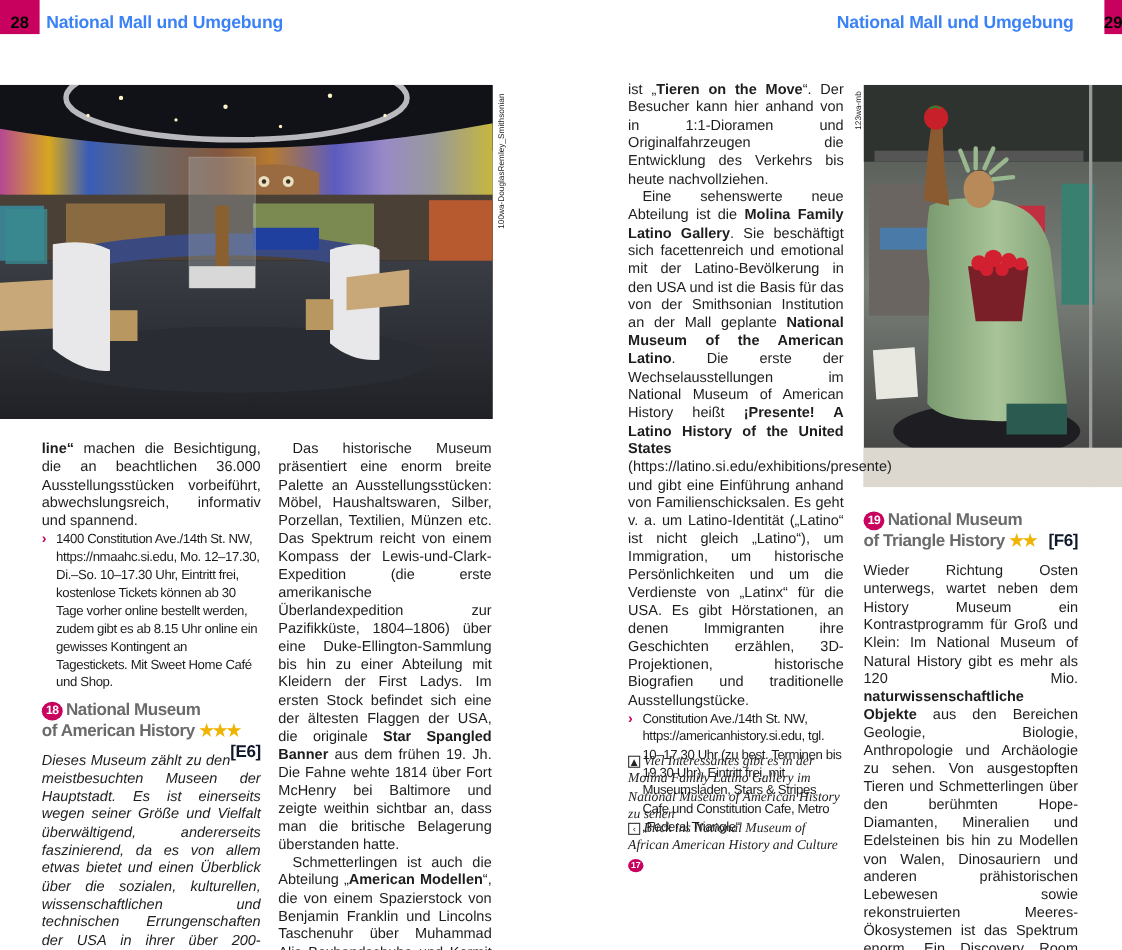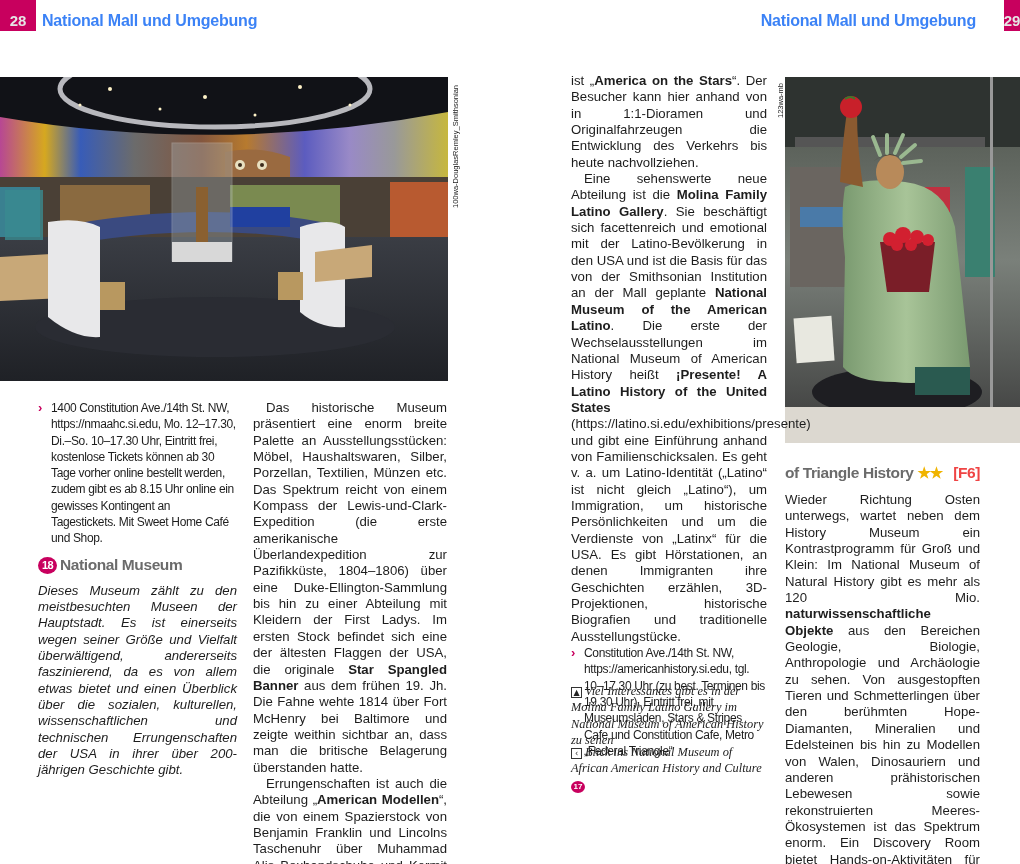--- a/index.html
+++ b/index.html
@@ -1,19 +1,19 @@
 <!DOCTYPE html>
 <html><head>
 <meta charset="utf-8">
 <style>
   * { box-sizing: border-box; margin: 0; padding: 0; }
   html, body { width: 1020px; height: 864px; background: #ffffff; overflow: hidden; }
   body { position: relative; font-family: "Liberation Sans", sans-serif; color: #1a1a1a; }
 
-  .page-tab { position: absolute; top: 0; width: 36px; height: 31px; background: #c8005e; color: #e5e5e5;
+  .page-tab { position: absolute; top: 0; width: 36px; height: 31px; background: #c8005e; color: #000000;
     font-family: "Liberation Sans", sans-serif; font-weight: bold; font-size: 15px; display: flex;
     align-items: flex-end; justify-content: center; padding-bottom: 2px; }
   .page-tab.left { left: 0; }
   .page-tab.right { right: 0; width: 16px; }
   .running-head { position: absolute; top: 12px; font-family: "Liberation Sans", sans-serif; font-weight: bold;
     font-size: 16px; color: #3b82f6; letter-spacing: -0.2px; }
   .running-head.left { left: 42px; }
   .running-head.right { right: 44px; }
 
   .photo { position: absolute; overflow: hidden; }
@@ -27,21 +27,21 @@
 
   .info { position: relative; font-family: "Liberation Sans", sans-serif; font-size: 12px; line-height: 16.3px;
     padding-left: 13px; text-align: left; letter-spacing: -0.35px; color: #1d1d1d; }
   .info .arrow { position: absolute; left: 0; top: 0; color: #c8005e; font-weight: bold; font-size: 13px; }
 
   .poi-heading { font-family: "Liberation Sans", sans-serif; font-weight: bold; color: #6b6b6b; font-size: 15.5px;
     line-height: 19px; letter-spacing: -0.4px; text-align: left; }
   .poi-heading .badge { display: inline-block; width: 19px; height: 17px; border-radius: 50%; background: #c8005e; color: #fff;
     font-size: 11px; line-height: 17px; text-align: center; vertical-align: 1px; margin-right: 3px; letter-spacing: -0.5px; }
   .poi-heading .stars { color: #f0b400; font-size: 15px; letter-spacing: -1px; }
-  .poi-heading .grid { float: right; color: #ef4444; }
+  .poi-heading .grid { float: right; color: #0f172a; }
   .poi-heading .line { display: block; }
 
   .intro { font-style: italic; }
 
   .caption { position: absolute; font-family: "Liberation Serif", serif; font-style: italic; font-size: 12.4px;
     line-height: 16.3px; color: #222; }
   .caption .cap-icon { display: inline-block; width: 11px; height: 11px; border: 1px solid #333; font-style: normal;
     font-size: 8px; line-height: 9px; text-align: center; vertical-align: 0; margin-right: 3px; font-family: "DejaVu Sans", sans-serif; }
   .caption .ref-badge { display: inline-block; width: 14px; height: 12px; border-radius: 50%; background: #c8005e; color: #fff;
     font-size: 8px; line-height: 12px; text-align: center; font-style: normal; font-weight: bold; vertical-align: 0;
@@ -179,50 +179,53 @@
         <circle cx="126" cy="168" r="6"></circle>
     </g>
 
     <rect x="10" y="240" width="38" height="45" fill="#e8e8e0" transform="rotate(-4 29 262)"></rect>
     <rect x="130" y="290" width="55" height="28" fill="#2a5a50"></rect>
   </svg>
 </div>
 <div class="photo-credit" style="left:776px; top:78px; height:40px;">123wa-mb</div>
 
 <div class="col" style="left:38px; top:400px; width:199px;">
+  <p><b>line“</b><span> machen die Besichtigung, die an beachtlichen 36.000 Ausstellungsstü­cken vorbeiführt, abwechslungsreich, informativ und spannend.</span></p>
   <div class="info">
     <span class="arrow">›</span>
     <span>1400 Constitution Ave./14th St. NW, https://nmaahc.si.edu, Mo. 12–17.30, Di.–So. 10–17.30 Uhr, Eintritt frei, kostenlose Tickets können ab 30 Tage vorher online bestellt werden, zudem gibt es ab 8.15 Uhr online ein gewisses Kontingent an Tagestickets. Mit Sweet Home Café und Shop.</span>
   </div>
   <div class="poi-heading" style="margin-top:8px;">
     <span class="line"><span class="badge">18</span><span>National Museum</span></span>
+    <span class="line"><span>of American History</span> <span class="stars">★★★</span><span class="grid">[E6]</span></span>
   </div>
   <p class="intro" style="margin-top:9px;">Dieses Museum zählt zu den meistbesuchten Museen der Hauptstadt. Es ist einerseits wegen seiner Größe und Vielfalt überwältigend, andererseits faszinierend, da es von allem etwas bietet und einen Überblick über die sozialen, kulturellen, wissenschaftlichen und technischen Errungenschaften der USA in ihrer über 200-jährigen Geschichte gibt.</p>
 </div>
 
 <div class="col" style="left:253px; top:400px; width:194px;">
   <p class="indent"><span>Das historische Museum präsentiert eine enorm breite Palette an Ausstellungsstücken: Möbel, Haushaltswaren, Silber, Porzellan, Textilien, Münzen etc. Das Spektrum reicht von einem Kompass der Lewis-und-Clark-Expedition (die erste amerikanische Überlandexpedition zur Pazifikküste, 1804–1806) über eine Duke-Ellington-Sammlung bis hin zu einer Abteilung mit Kleidern der First Ladys. Im ersten Stock befindet sich eine der ältesten Flaggen der USA, die originale </span><b>Star Spangled Banner</b><span> aus dem frühen 19. Jh. Die Fahne wehte 1814 über Fort McHenry bei Baltimore und zeigte weithin sichtbar an, dass man die britische Belagerung überstanden hatte.</span></p>
-  <p class="indent"><span>Errungenschaften ist auch die Abteilung „</span><b>American Modellen</b><span>“, die von einem Spazierstock von Benjamin Franklin und Lincolns Taschenuhr über Muhammad Alis Boxhandschuhe und Kermit the Frog bis hin zu Starköchin Julia Childs Küche reicht. Ein weiteres Ausstellungs-Highlight</span></p>
+  <p class="indent"><span>Schmetterlingen ist auch die Abteilung „</span><b>American Modellen</b><span>“, die von einem Spazierstock von Benjamin Franklin und Lincolns Taschenuhr über Muhammad Alis Boxhandschuhe und Kermit the Frog bis hin zu Starköchin Julia Childs Küche reicht. Ein weiteres Ausstellungs-Highlight</span></p>
 </div>
 
 <div class="col" style="left:571px; top:73px; width:196px;">
-  <p><span>ist „</span><b>America on the Stars</b><span>“. Der Besucher kann hier anhand von in 1:1-Dioramen und Originalfahrzeugen die Entwicklung des Verkehrs bis heute nachvollziehen.</span></p>
+  <p><span>ist „</span><b>Tieren on the Move</b><span>“. Der Besucher kann hier anhand von in 1:1-Dioramen und Originalfahrzeugen die Entwicklung des Verkehrs bis heute nachvollziehen.</span></p>
   <p class="indent"><span>Eine sehenswerte neue Abteilung ist die </span><b>Molina Family Latino Gallery</b><span>. Sie beschäftigt sich facettenreich und emotional mit der Latino-Bevölkerung in den USA und ist die Basis für das von der Smithsonian Institution an der Mall geplante </span><b>National Museum of the American Latino</b><span>. Die erste der Wechselausstellungen im National Museum of American History heißt </span><b>¡Presente! A Latino History of the United States</b><span> (https://latino.si.edu/exhibitions/presente) und gibt eine Einführung anhand von Familienschicksalen. Es geht v. a. um Latino-Identität („Latino“ ist nicht gleich „Latino“), um Immigration, um historische Persönlichkeiten und um die Verdienste von „Latinx“ für die USA. Es gibt Hörstationen, an denen Immigranten ihre Geschichten erzählen, 3D-Projektionen, historische Biografien und traditionelle Ausstellungstücke.</span></p>
   <div class="info">
     <span class="arrow">›</span>
     <span>Constitution Ave./14th St. NW, https://americanhistory.si.edu, tgl. 10–17.30 Uhr (zu best. Terminen bis 19.30 Uhr), Eintritt frei, mit Museumsladen, Stars &amp; Stripes Cafe und Constitution Cafe, Metro „Federal Triangle“</span>
   </div>
 </div>
 
 <div class="caption" style="left:571px; top:683px; width:200px;">
   <span class="cap-icon">▲</span><span>Viel Interessantes gibt es in der Molina Family Latino Gallery im National Museum of American History zu sehen</span>
 </div>
 <div class="caption" style="left:571px; top:744px; width:200px;">
   <span class="cap-icon">‹</span><span>Blick ins National Museum of African American History and Culture</span><span class="ref-badge">17</span>
 </div>
 
 <div class="col" style="left:785px; top:463px; width:195px;">
   <div class="poi-heading">
+    <span class="line"><span class="badge">19</span><span>National Museum</span></span>
     <span class="line"><span>of Triangle History</span> <span class="stars">★★</span><span class="grid">[F6]</span></span>
   </div>
   <p style="margin-top:10px;"><span>Wieder Richtung Osten unterwegs, wartet neben dem History Museum ein Kontrastprogramm für Groß und Klein: Im National Museum of Natural History gibt es mehr als 120 Mio. </span><b>naturwissenschaftliche Objekte</b><span> aus den Bereichen Geologie, Biologie, Anthropologie und Archäologie zu sehen. Von ausgestopften Tieren und Schmetterlingen über den berühmten Hope-Diamanten, Mineralien und Edelsteinen bis hin zu Modellen von Walen, Dinosauriern und anderen prähistorischen Lebewesen sowie rekonstruierten Meeres-Ökosystemen ist das Spektrum enorm. Ein Discovery Room bietet Hands-on-Aktivitäten für Kinder.</span></p>
 
 </div>
 
 </body></html>

